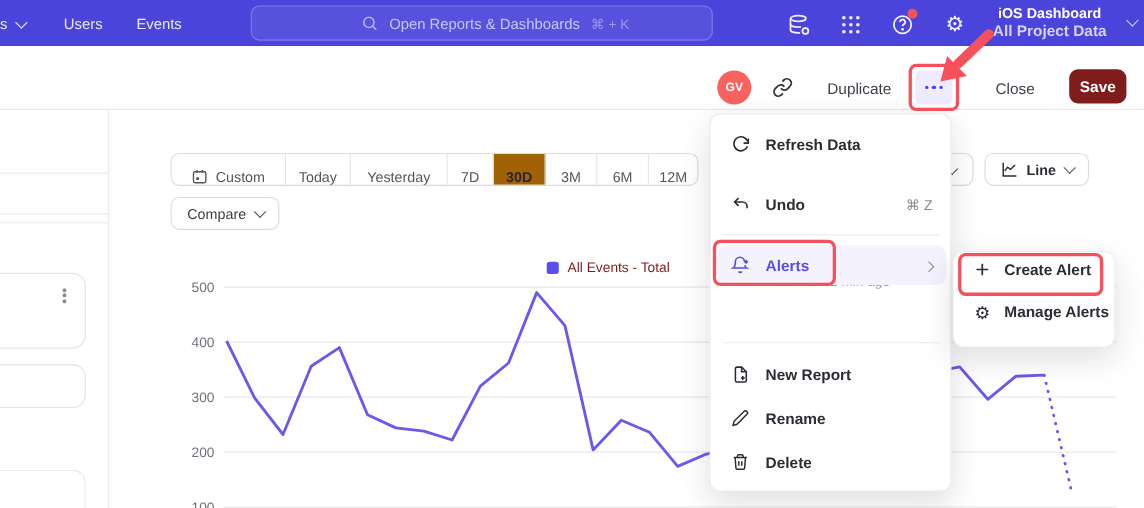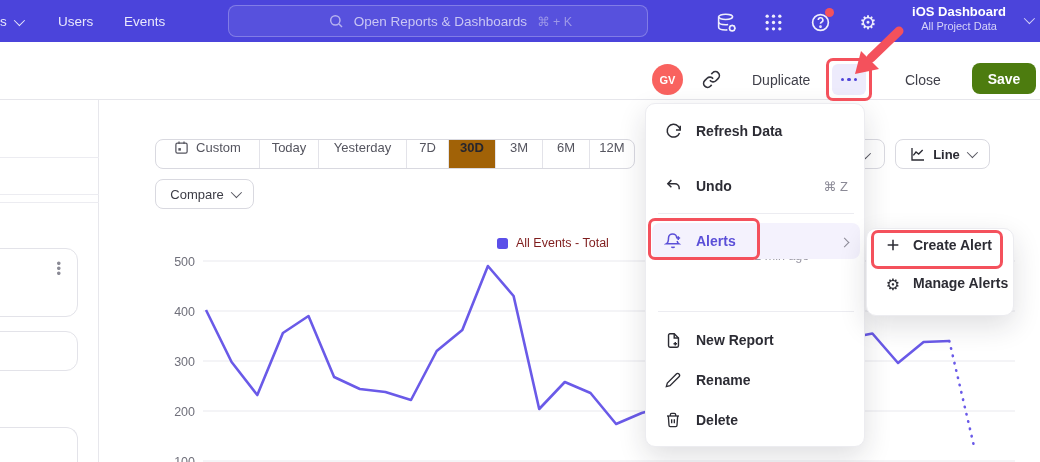--- a/index.html
+++ b/index.html
@@ -8,47 +8,47 @@
 
   
   .topbar { position:absolute; left:0; top:0; width:1040px; height:42px; background:#4B44DB; z-index:4; display:flex; align-items:center; }
   .topbar .navitem { color:#E9E8FC; font-size:13.5px; font-weight:500; position:absolute; top:14px; }
   .chev { display:inline-block; width:8px; height:8px; border-right:1.6px solid currentColor; border-bottom:1.6px solid currentColor; transform:rotate(45deg) translateY(-2px); }
   .searchpill { position:absolute; left:228px; top:5px; width:420px; height:32px; border-radius:8px; background:rgba(255,255,255,0.07); border:1px solid rgba(255,255,255,0.25); display:flex; align-items:center; justify-content:center; gap:10px; color:#C9C6F4; font-size:13.5px; cursor:text;padding-left:24px; }
   .searchpill .shortcut { color:#9D98E8; font-size:12.5px; }
   .tb-icon { position:absolute; top:10px; width:24px; height:24px; color:#EFEEFC; display:flex; align-items:center; justify-content:center; }
   .project { position:absolute; right:30px; top:4px; text-align:center; color:#fff; }
   .project .t1 { font-size:13px; font-weight:700; }
-  .project .t2 { font-size:11px; color:#D6D3F8; margin-top:1px; font-weight:400; }
+  .project .t2 { font-size:14px; color:#D6D3F8; margin-top:1px; font-weight:700; }
   .project-chev { position:absolute; right:8px; top:16px; color:#D6D3F8; }
   .badge-dot { position:absolute; right:-2px; top:-2px; width:9px; height:9px; border-radius:50%; background:#F4515C; }
 
   
   .header { position:absolute; left:0; top:42px; width:1040px; height:58px; background:#fff; border-bottom:1px solid #E6E6EB; z-index:4; }
   .report-icon { position:absolute; left:14px; top:67px; width:25px; height:25px; border-radius:6px; background:#EFEDFC; border:1px dashed #9F97EE; display:flex; align-items:center; justify-content:center; color:#5B4FD8; }
   .title { position:absolute; left:60px; top:71px; font-size:15.5px; font-weight:700; color:#1F1F27; }
   .crumb { position:absolute; left:168px; top:72px; font-size:14px; color:#9B9BA6; }
   .avatar { position:absolute; left:652px; top:64px; width:31px; height:31px; border-radius:50%; background:#F9625F; color:#fff; font-size:11px; font-weight:700; display:flex; align-items:center; justify-content:center; cursor:pointer; }
   .hdr-icon { position:absolute; color:#33333C; }
   .hdr-text { position:absolute; top:72px; font-size:14px; color:#3F3F49; cursor:pointer; }
   .more-btn { position:absolute; left:832px; top:64px; width:34px; height:31px; border-radius:6px; background:#EDEBFC; display:flex; align-items:center; justify-content:center; gap:3px; cursor:pointer; }
   .more-btn i { width:3.5px; height:3.5px; border-radius:50%; background:#4F43D8; }
   .vdiv { position:absolute; left:879px; top:62px; width:1px; height:34px; background:#E8E8ED; }
-  .save-btn { position:absolute; left:972px; top:63px; width:64px; height:31px; border-radius:8px; background:#4d7c0f; color:#fff; font-size:14px; font-weight:600; border:none; display:flex; align-items:center; justify-content:center; cursor:pointer; }
+  .save-btn { position:absolute; left:972px; top:63px; width:52px; height:31px; border-radius:8px; background:#7f1d1d; color:#fff; font-size:14px; font-weight:600; border:none; display:flex; align-items:center; justify-content:center; cursor:pointer; }
 
   
   .sidebar { position:absolute; left:0; top:100px; width:99px; height:362px; background:#fff; border-right:1px solid #E7E7EC; z-index:1; }
   .side-line { position:absolute; left:0; width:99px; height:1px; background:#ECECF1; }
   .side-card { position:absolute; left:-22px; width:100px; border:1px solid #E3E3E9; border-radius:12px; background:#fff; }
   .kebab { position:absolute; right:16px; top:12px; color:#8A8A95; font-size:13px; letter-spacing:0; line-height:5px; cursor:pointer; }
   .kebab span{display:block; text-align:center;}
 
   
   .seg-group { position:absolute; left:155px; top:139px; height:30px; display:flex; border:1px solid #D9D9E0; border-radius:8px; background:#fff; overflow:hidden; z-index:2; }
-  .seg { height:100%; display:flex; align-items:flex-start; justify-content:center; gap:7px; font-size:13px; color:#55555F; border-right:1px solid #E3E3E9; cursor:pointer; }
+  .seg { height:100%; display:flex; align-items:flex-end; justify-content:center; gap:7px; font-size:13px; color:#55555F; border-right:1px solid #E3E3E9; cursor:pointer; }
   .seg:last-child { border-right:none; }
   .seg.sel { background:#a16207; color:#26262E; font-weight:700; }
   .btn { position:absolute; height:30px; border:1px solid #D9D9E0; border-radius:8px; background:#fff; display:flex; align-items:center; justify-content:center; gap:7px; font-size:13px; color:#3C3C45; cursor:pointer; z-index:2; }
   .legend { position:absolute; left:497px; top:236px; display:flex; align-items:center; gap:8px; z-index:2; }
   .legend .swatch { width:11px; height:11px; border-radius:2.5px; background:#5B4FE9; }
   .legend .lbl { font-size:12.5px; color:#7f1d1d; }
 
   
   .chart-svg { position:absolute; left:0; top:0; width:1040px; height:462px; z-index:1; pointer-events:none; }
 

